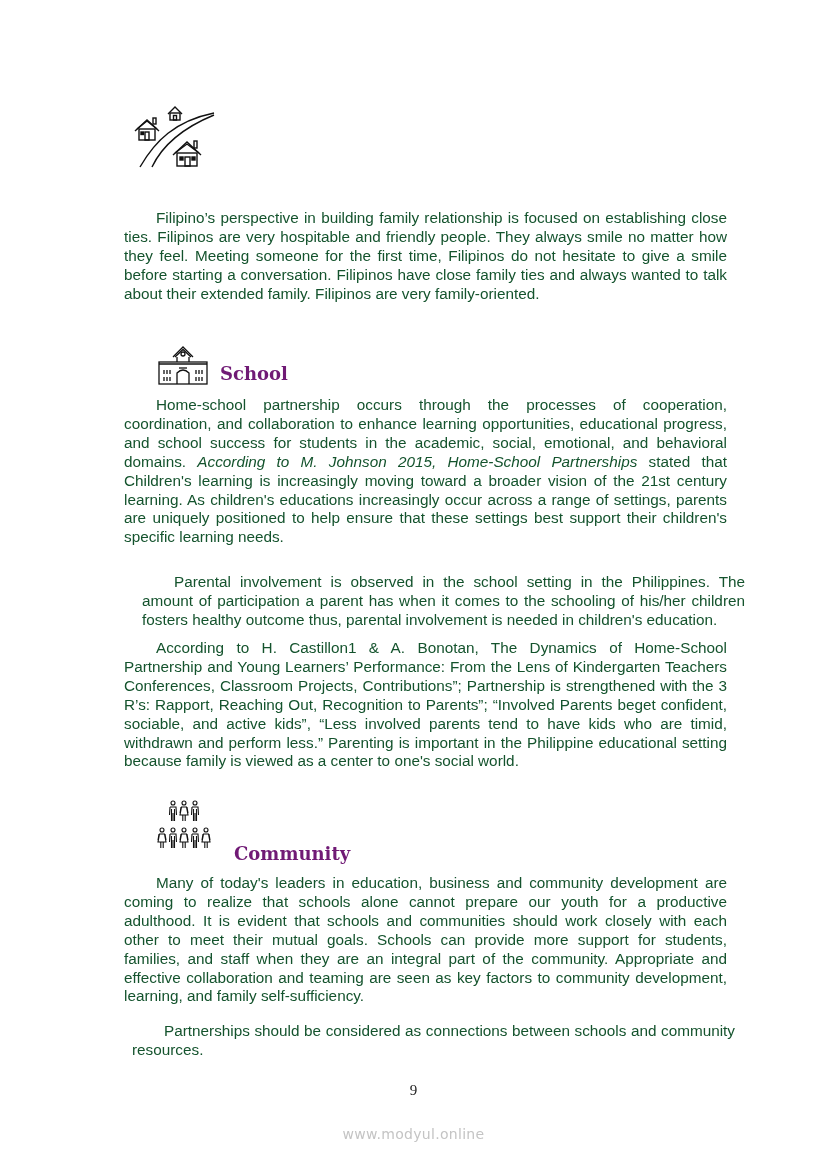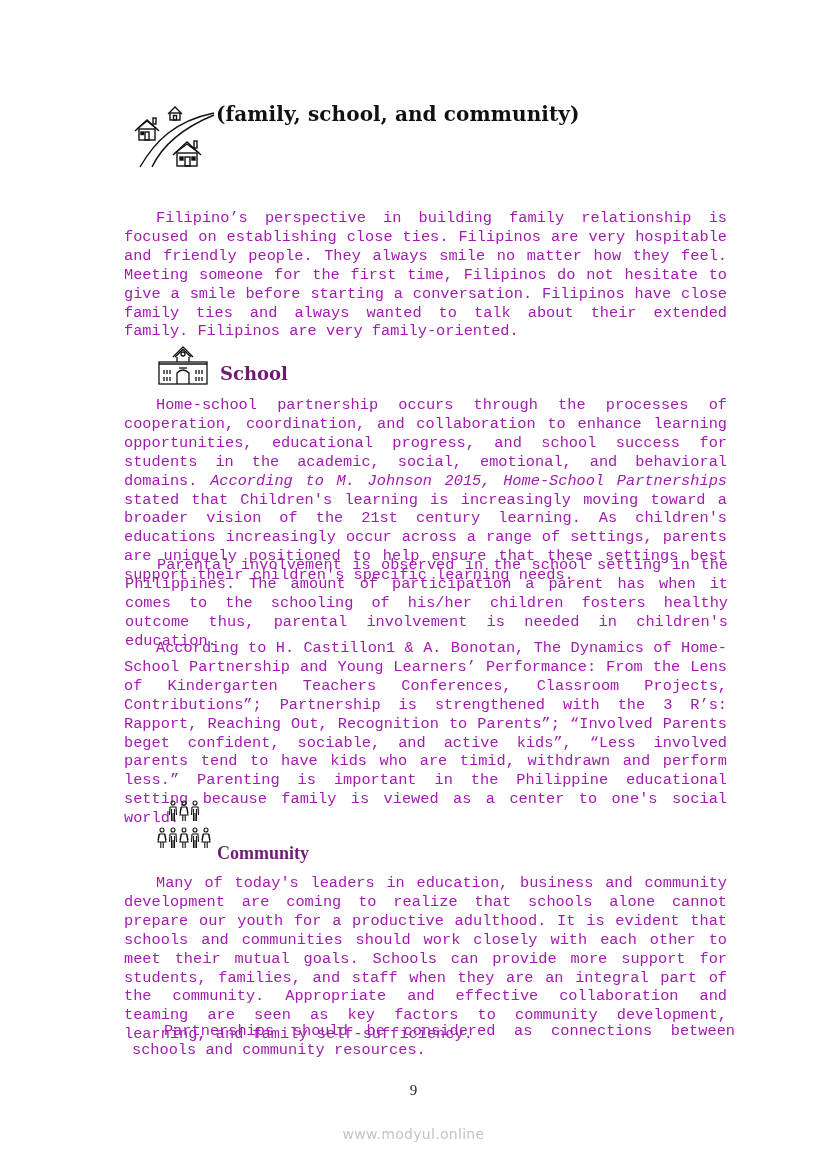--- a/index.html
+++ b/index.html
@@ -2,22 +2,22 @@
 <html><head>
 <meta charset="utf-8">
 <style>
   html, body { margin: 0; padding: 0; background: #ffffff; }
   body { width: 827px; height: 1169px; position: relative; overflow: hidden;
          font-family: "DejaVu Serif", "Liberation Serif", serif; color: #1a1a1a; }
   .abs { position: absolute; }
   .title { left: 216px; top: 101px; font-family: "DejaVu Serif", serif; font-weight: bold;
            font-size: 20px; line-height: 27px; color: #111; letter-spacing: 0.1px; }
   .title div { white-space: nowrap; }
-  .para { position: absolute; left: 124px; width: 603px; font-family: Liberation Mono, monospace;
-          font-size: 15.3px; line-height: 18.9px; text-align: justify; text-indent: 32px; color: #a21caf; }
+  .para { position: absolute; left: 124px; width: 603px; font-family: Liberation Sans, sans-serif;
+          font-size: 15.3px; line-height: 18.9px; text-align: justify; text-indent: 32px; color: #14532d; }
   .para i { font-style: italic; }
   .section-head { position: absolute; font-family: "DejaVu Serif", serif; font-weight: bold;
                   font-size: 18px; color: #701a75; white-space: nowrap; }
   .page-num { left: 0; width: 827px; top: 1082px; text-align: center; font-family: "Liberation Serif", serif;
               font-size: 15px; color: #222; }
   .watermark { left: 0; width: 827px; top: 1126px; text-align: center; font-family: "DejaVu Sans", sans-serif;
                font-size: 14px; color: #c4c4c4; letter-spacing: 0.3px; }
   svg { display: block; }
 </style>
 </head>
@@ -44,21 +44,20 @@
     <path d="M45 52 L57 43 L69 52"></path>
     <rect x="47" y="52" width="20" height="13"></rect>
     <rect x="55" y="56" width="5" height="9"></rect>
     <rect x="50" y="56" width="3" height="3" fill="#111"></rect>
     <rect x="62" y="56" width="3" height="3" fill="#111"></rect>
     <rect x="64" y="40" width="3" height="7"></rect>
   </svg>
 </div>
 
 <div class="abs title">
-  <div>(family, school, and community)</div>
 </div>
 
 <p class="para" style="top:209px; margin:0;">Filipino’s perspective in building family relationship is focused on establishing close ties. Filipinos are very hospitable and friendly people. They always smile no matter how they feel. Meeting someone for the first time, Filipinos do not hesitate to give a smile before starting a conversation. Filipinos have close family ties and always wanted to talk about their extended family. Filipinos are very family-oriented.</p>
 
 <div class="abs" style="left:157px; top:343px;">
   <svg width="52" height="42" viewBox="0 0 52 42" fill="none" stroke="#111" stroke-width="1.3">
     <path d="M16 14 L26 4 L36 14"></path>
     <path d="M18 14 L26 6.5 L34 14"></path>
     <circle cx="26" cy="11" r="2"></circle>
     <path d="M20 14 L20 19 M32 14 L32 19"></path>
@@ -70,21 +69,21 @@
     <path d="M7 27 L7 31 M10 27 L10 31 M13 27 L13 31"></path>
     <path d="M7 34 L7 38 M10 34 L10 38 M13 34 L13 38"></path>
     <path d="M39 27 L39 31 M42 27 L42 31 M45 27 L45 31"></path>
     <path d="M39 34 L39 38 M42 34 L42 38 M45 34 L45 38"></path>
   </svg>
 </div>
 <div class="section-head" style="left:220px; top:363px;">School</div>
 
 <p class="para" style="top:396px; margin:0;"><span>Home-school partnership occurs through the processes of cooperation, coordination, and collaboration to enhance learning opportunities, educational progress, and school success for students in the academic, social, emotional, and behavioral domains. </span><i>According to M. Johnson 2015, Home-School Partnerships</i><span> stated that Children's learning is increasingly moving toward a broader vision of the 21st century learning. As children's educations increasingly occur across a range of settings, parents are uniquely positioned to help ensure that these settings best support their children's specific learning needs.</span></p>
 
-<p class="para" style="top:555px; margin:1px;">Parental involvement is observed in the school setting in the Philippines. The amount of participation a parent has when it comes to the schooling of his/her children fosters healthy outcome thus, parental involvement is needed in children's education.</p>
+<p class="para" style="top:555px; margin:18px;">Parental involvement is observed in the school setting in the Philippines. The amount of participation a parent has when it comes to the schooling of his/her children fosters healthy outcome thus, parental involvement is needed in children's education.</p>
 
 <p class="para" style="top:639px; margin:0;">According to H. Castillon1 &amp; A. Bonotan, The Dynamics of Home-School Partnership and Young Learners’ Performance: From the Lens of Kindergarten Teachers Conferences, Classroom Projects, Contributions”; Partnership is strengthened with the 3 R’s: Rapport, Reaching Out, Recognition to Parents”; “Involved Parents beget confident, sociable, and active kids”, “Less involved parents tend to have kids who are timid, withdrawn and perform less.” Parenting is important in the Philippine educational setting because family is viewed as a center to one's social world.</p>
 
 <div class="abs" style="left:157px; top:800px;">
   <svg width="60" height="60" viewBox="0 0 60 60" fill="none" stroke="#111" stroke-width="1.1">
     <defs>
       <g id="man">
         <circle cx="0" cy="2" r="2"></circle>
         <path d="M-3 6 L3 6 L3.5 14 M-3 6 L-3.5 14 M-1.5 8 L-1.5 20 M1.5 8 L1.5 20 M0 12 L0 20"></path>
       </g>
@@ -96,20 +95,20 @@
     <use href="#man" x="16" y="1"></use>
     <use href="#woman" x="27" y="1"></use>
     <use href="#man" x="38" y="1"></use>
     <use href="#woman" x="5" y="28"></use>
     <use href="#man" x="16" y="28"></use>
     <use href="#woman" x="27" y="28"></use>
     <use href="#man" x="38" y="28"></use>
     <use href="#woman" x="49" y="28"></use>
   </svg>
 </div>
-<div class="section-head" style="left:217px; top:843px;font-family:Liberation Serif, serif;">Community</div>
+<div class="section-head" style="left:234px; top:843px;">Community</div>
 
 <p class="para" style="top:874px; margin:0;">Many of today's leaders in education, business and community development are coming to realize that schools alone cannot prepare our youth for a productive adulthood. It is evident that schools and communities should work closely with each other to meet their mutual goals. Schools can provide more support for students, families, and staff when they are an integral part of the community. Appropriate and effective collaboration and teaming are seen as key factors to community development, learning, and family self-sufficiency.</p>
 
 <p class="para" style="top:1014px; margin:8px;">Partnerships should be considered as connections between schools and community resources.</p>
 
 <div class="abs page-num">9</div>
 <div class="abs watermark">www.modyul.online</div>
 
 </body></html>

